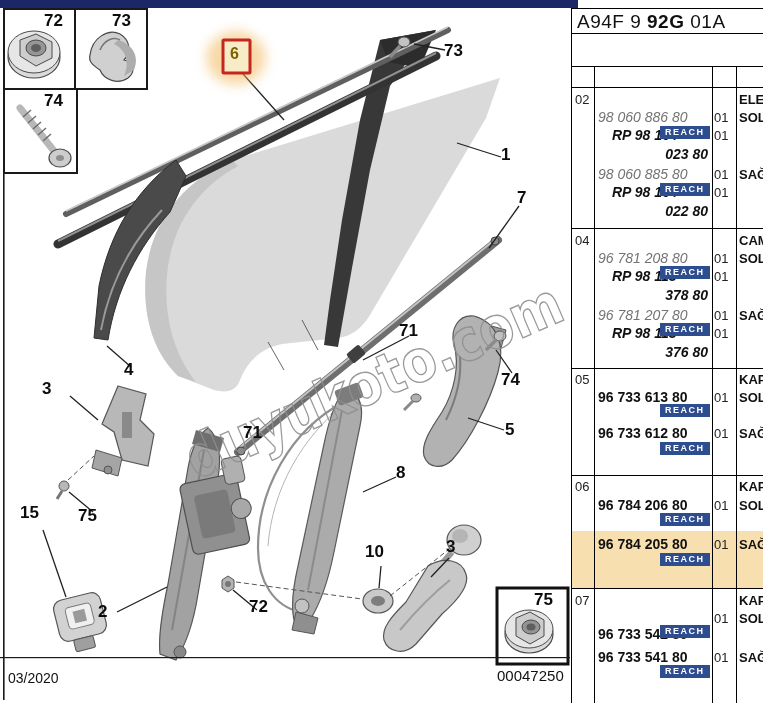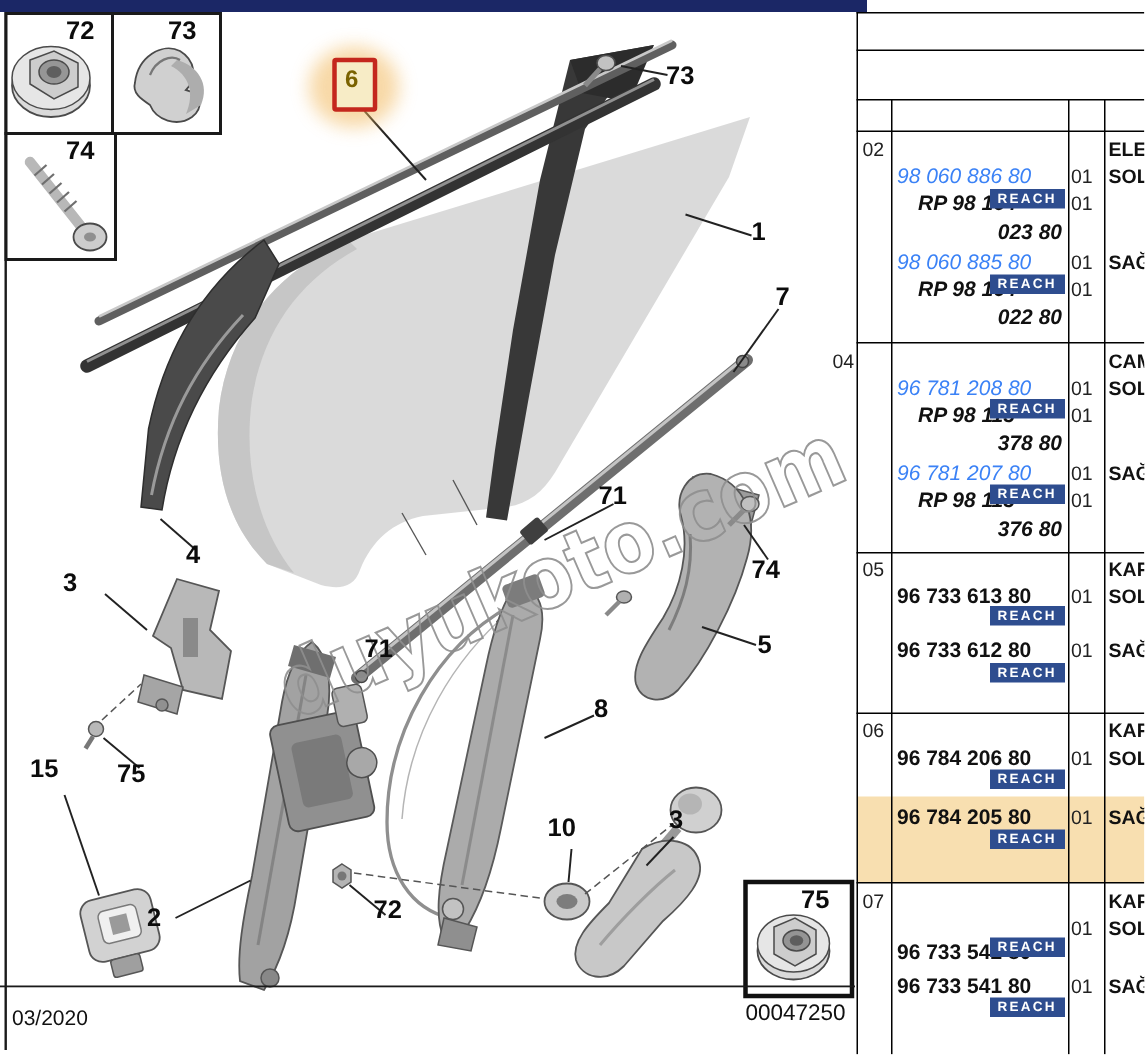--- a/index.html
+++ b/index.html
@@ -5,21 +5,21 @@
   html,body{margin:0;padding:0;background:#fff;}
   .page{position:relative;width:763px;height:703px;overflow:hidden;background:#fff;
         font-family:"Liberation Sans",sans-serif;color:#111;}
   svg{position:absolute;left:0;top:0;}
   .hline{position:absolute;background:#000;height:1px;left:571px;width:192px;}
   .vline{position:absolute;background:#000;width:1px;}
   .code{position:absolute;left:577px;top:11px;font-size:19px;color:#111;white-space:nowrap;letter-spacing:.5px;}
   .code b{font-weight:bold;}
   .t-ref{position:absolute;font-size:13px;color:#222;}
   .t-num{position:absolute;font-size:14px;white-space:nowrap;color:#111;}
-  .it{font-style:italic;color:#3b82f6;}
+  .it{font-style:italic;color:#737373;}
   .bi{font-style:italic;font-weight:bold;color:#111;}
   .bd{font-weight:bold;}
   .ra{text-align:right;}
   .t-qty{position:absolute;font-size:13px;color:#222;}
   .t-desc{position:absolute;font-size:13px;font-weight:bold;white-space:nowrap;color:#111;}
   .reach{position:absolute;background:#2e4d8f;color:#fff;font-size:9px;font-weight:bold;
          letter-spacing:1.5px;padding:2px 5px;line-height:1;white-space:nowrap;}
   .hlband{position:absolute;left:572px;width:191px;top:531px;height:57px;background:#f8dfb0;}
   .co{position:absolute;font-weight:bold;font-size:17px;color:#0c0c0c;line-height:1;white-space:nowrap;}
   .co6{font-size:16px;color:#7a6200;}
@@ -257,39 +257,40 @@
   <div class="hline" style="top:87px"></div>
   <div class="hline" style="top:228px"></div>
   <div class="hline" style="top:368px"></div>
   <div class="hline" style="top:475px"></div>
   <div class="hline" style="top:588px"></div>
   <div class="vline" style="left:571px;top:8px;height:695px"></div>
   <div class="vline" style="left:594px;top:66px;height:637px"></div>
   <div class="vline" style="left:712px;top:66px;height:637px"></div>
   <div class="vline" style="left:736px;top:66px;height:637px"></div>
 
+  <div class="code"><span>A94F 9 </span><b>92G</b><span> 01A</span></div>
 
   <span class="t-ref" style="left:575px;top:92px">02</span>
   <span class="t-desc" style="left:739px;top:92px">ELEK</span>
   <span class="t-num it" style="left:598px;top:109px">98 060 886 80</span>
   <span class="t-qty" style="left:714px;top:110px">01</span>
   <span class="t-desc" style="left:739px;top:110px">SOL</span>
   <span class="t-num bi" style="left:612px;top:127px">RP 98 164</span>
   <span class="reach" style="left:660px;top:126px">REACH</span>
   <span class="t-qty" style="left:714px;top:128px">01</span>
   <span class="t-num bi ra" style="left:610px;top:146px;width:98px">023 80</span>
   <span class="t-num it" style="left:598px;top:166px">98 060 885 80</span>
   <span class="t-qty" style="left:714px;top:167px">01</span>
   <span class="t-desc" style="left:739px;top:167px">SAĞ</span>
   <span class="t-num bi" style="left:612px;top:184px">RP 98 164</span>
   <span class="reach" style="left:660px;top:183px">REACH</span>
   <span class="t-qty" style="left:714px;top:185px">01</span>
   <span class="t-num bi ra" style="left:610px;top:203px;width:98px">022 80</span>
 
-  <span class="t-ref" style="left:555px;top:233px">04</span>
+  <span class="t-ref" style="left:575px;top:233px">04</span>
   <span class="t-desc" style="left:739px;top:233px">CAM</span>
   <span class="t-num it" style="left:598px;top:250px">96 781 208 80</span>
   <span class="t-qty" style="left:714px;top:251px">01</span>
   <span class="t-desc" style="left:739px;top:251px">SOL</span>
   <span class="t-num bi" style="left:612px;top:268px">RP 98 113</span>
   <span class="reach" style="left:660px;top:266px">REACH</span>
   <span class="t-qty" style="left:714px;top:269px">01</span>
   <span class="t-num bi ra" style="left:610px;top:287px;width:98px">378 80</span>
   <span class="t-num it" style="left:598px;top:307px">96 781 207 80</span>
   <span class="t-qty" style="left:714px;top:308px">01</span>

